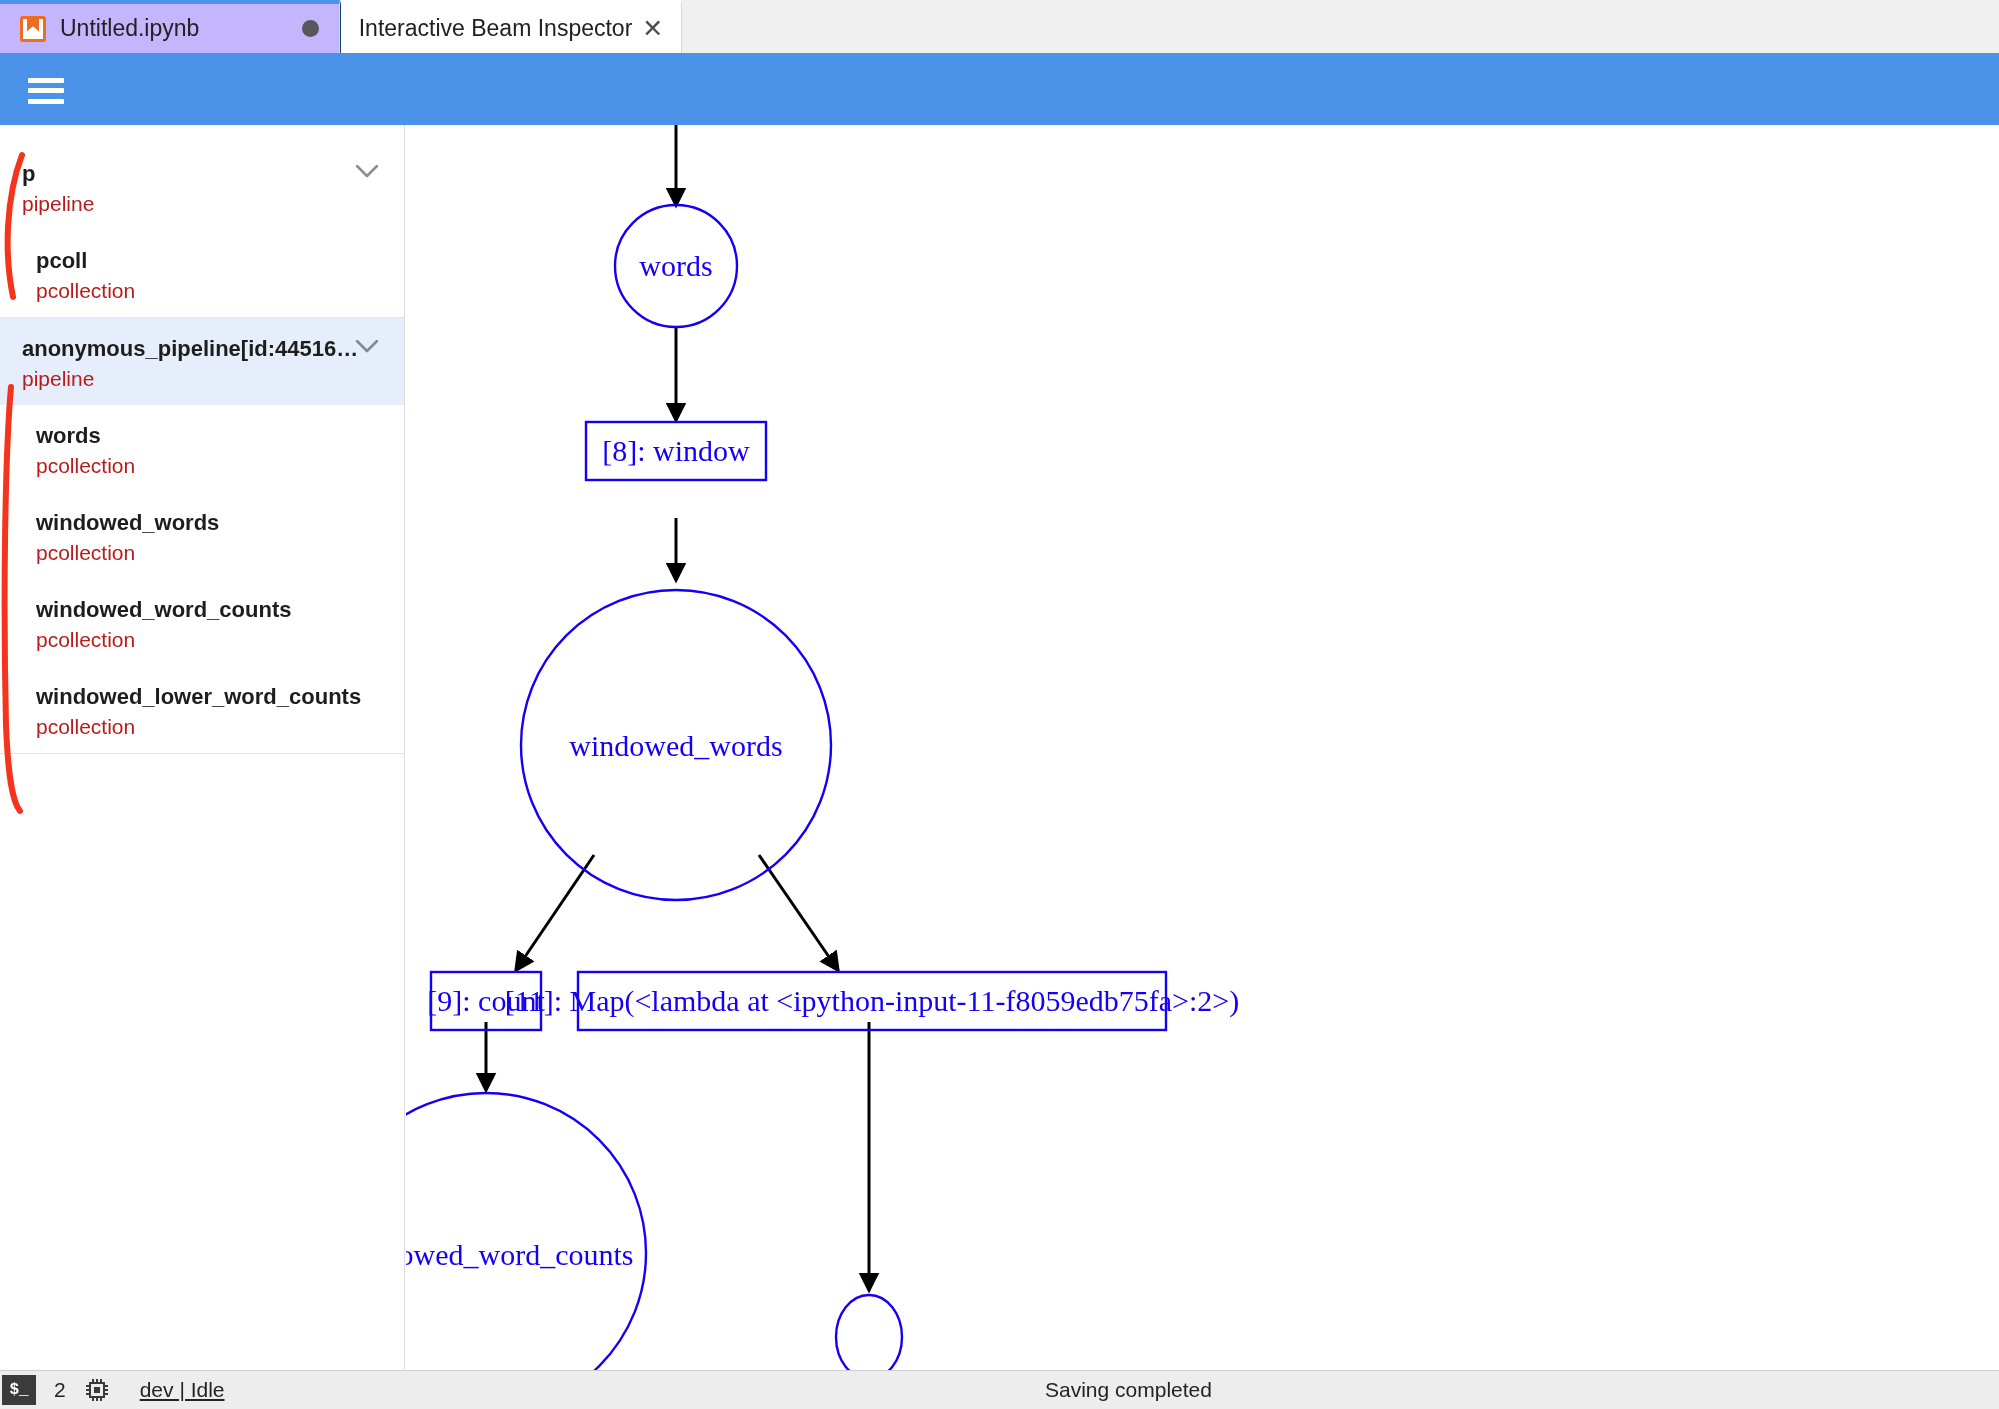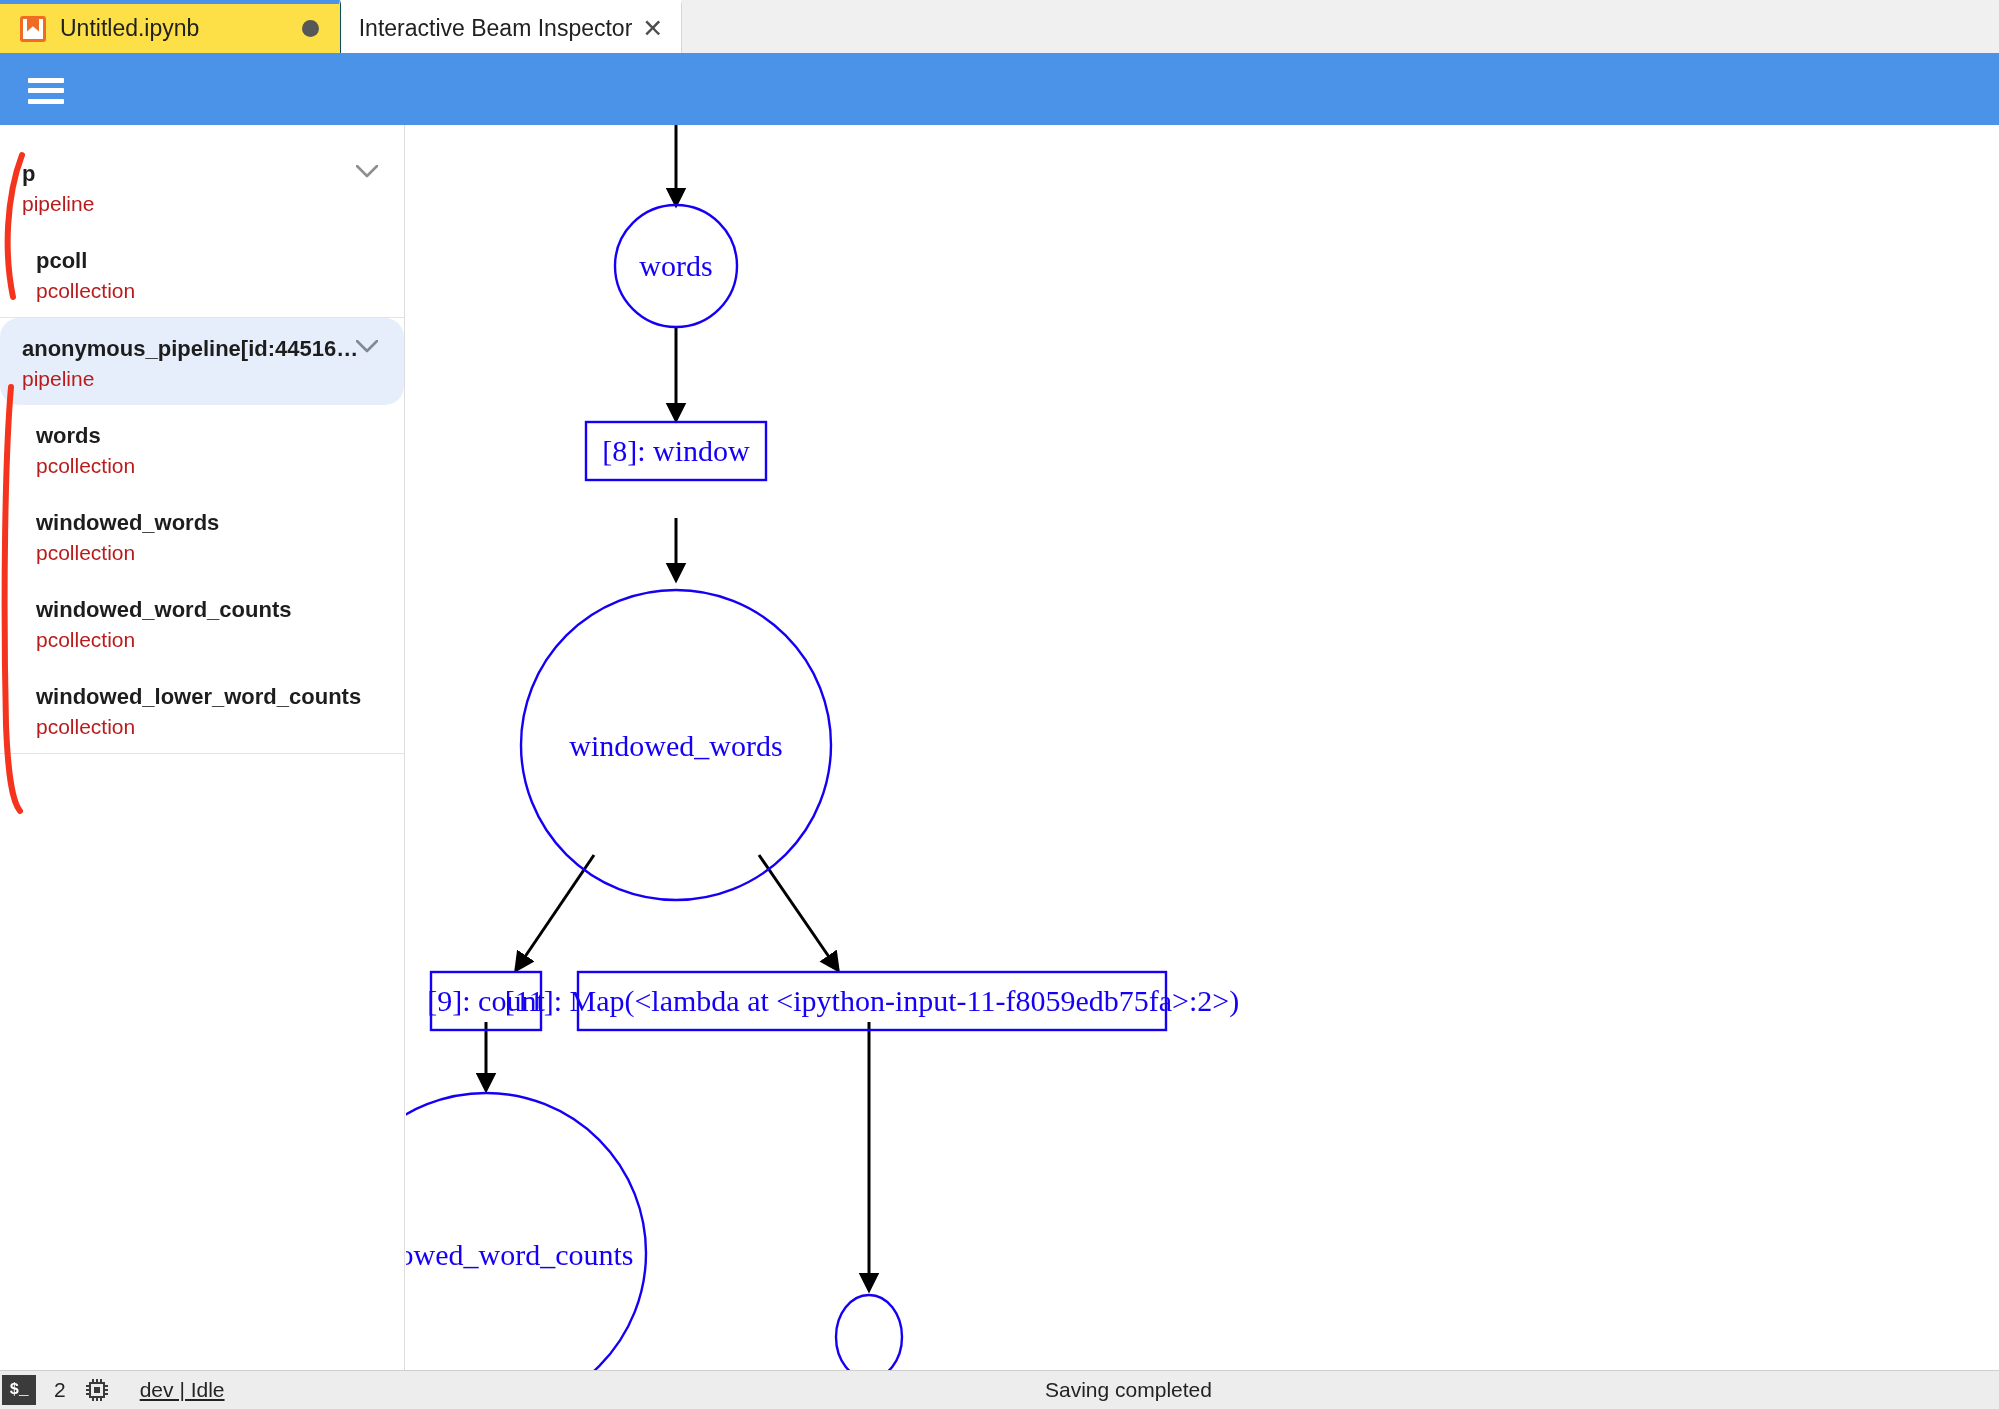--- a/index.html
+++ b/index.html
@@ -32,21 +32,21 @@
     height: 53px;
     display: flex;
     align-items: center;
     padding: 0 20px;
     font-size: 23px;
     color: #212121;
     border-right: 1px solid #d6d6d6;
     position: relative;
   }
   .tab.inactive {
-    background: #fde047;
+    background: #c4b5fd;
     border-top: 4px solid #4a93e8;
     width: 340px;
     justify-content: flex-start;
   }
   .tab.active {
     background: #ffffff;
     width: 342px;
     border-top: 4px solid transparent;
     border-left: 1px solid #0c4a6e;
     justify-content: center;
@@ -128,21 +128,21 @@
     background: #ffffff;
     border-right: 1px solid #dddddd;
     overflow: hidden;
   }
   .sb-group { border-bottom: 1px solid #e4e4e4; }
   .sb-row {
     padding: 18px 22px 14px 22px;
     position: relative;
     cursor: default;
   }
-  .sb-row.selected { background: #e7eefb; border-radius: 19px; }
+  .sb-row.selected { background: #e7eefb; }
   .sb-row.indent { padding-left: 36px; }
   .sb-title {
     font-size: 22px;
     font-weight: bold;
     color: #1d1d1d;
     white-space: nowrap;
     overflow: hidden;
     padding-right: 46px;
     text-overflow: clip;
   }

